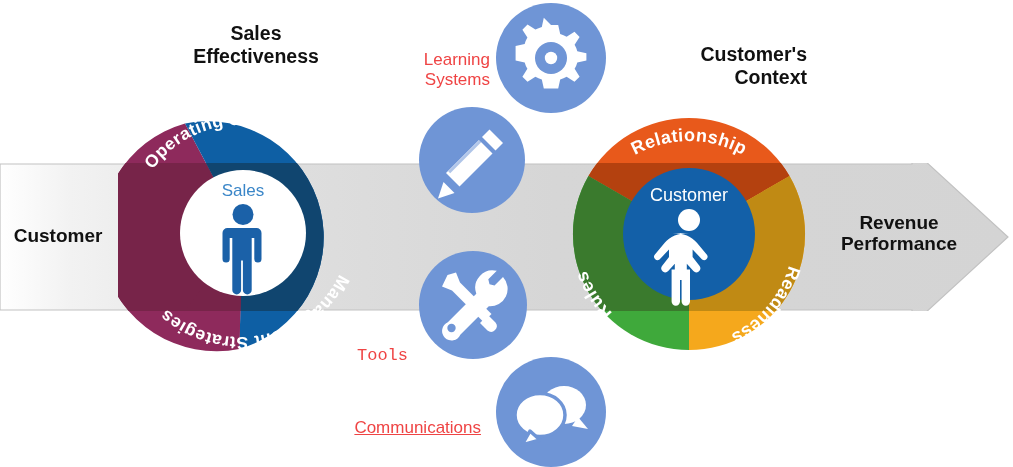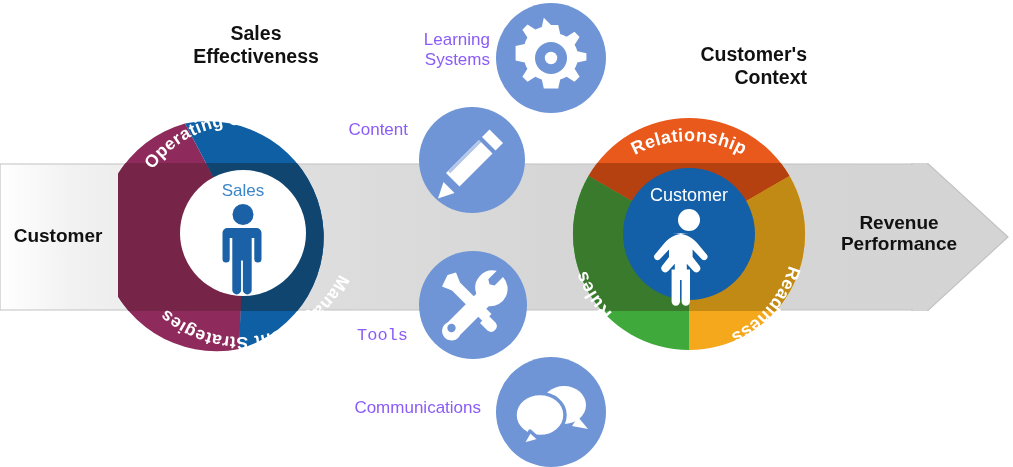--- a/index.html
+++ b/index.html
@@ -44,37 +44,38 @@
   #cust-ctx-title{left:607px;top:43px;width:200px;text-align:right;}
 
   
   #donut-left{left:118px;top:108px;width:250px;height:250px;}
   #donut-right{left:563px;top:108px;width:252px;height:252px;}
 
   
   .feature-circle{border-radius:50%;background:#6F95D6;}
   .feature-label{
     font-size:17px;
-    color:#8b5cf6;
+    color:#ef4444;
     line-height:1.16;
     text-align:right;
     white-space:pre-line;
+    margin-top:20px;
   }
 
   #fc-learning{left:496px;top:3px;width:110px;height:110px;}
   #fl-learning{left:330px;top:30px;width:160px;}
 
   #fc-content{left:419px;top:107px;width:106px;height:106px;}
   #fl-content{left:240px;top:120px;width:168px;}
 
   #fc-tools{left:419px;top:251px;width:108px;height:108px;}
   #fl-tools{left:240px;top:326px;width:168px;font-family:Liberation Mono, monospace;}
 
   #fc-comms{left:496px;top:357px;width:110px;height:110px;}
-  #fl-comms{left:195px;top:398px;width:286px;}
+  #fl-comms{left:195px;top:398px;width:286px;text-decoration:underline;}
 
   .glyph{position:absolute;left:0;top:0;width:100%;height:100%;}
 </style>
 </head>
 <body>
 
 <div id="stage">
 
   <svg class="abs" id="arrow-band" viewBox="0 0 1013 148" width="1013" height="148">
     <defs>
@@ -189,21 +190,20 @@
   <div class="abs feature-label" id="fl-learning">Learning
 Systems</div>
   <div class="abs feature-circle" id="fc-learning">
     <svg class="glyph" viewBox="0 0 110 110">
       <path fill="#ffffff" d="M55,22 l7.2,0 l2.0,9.1 a25,25 0 0 1 6.4,2.7 l7.9,-5.0 l5.1,5.1 l-5.0,7.9 a25,25 0 0 1 2.7,6.4 l9.1,2.0 l0,7.2 l-9.1,2.0 a25,25 0 0 1 -2.7,6.4 l5.0,7.9 l-5.1,5.1 l-7.9,-5.0 a25,25 0 0 1 -6.4,2.7 l-2.0,9.1 l-7.2,0 l-7.2,0 l-2.0,-9.1 a25,25 0 0 1 -6.4,-2.7 l-7.9,5.0 l-5.1,-5.1 l5.0,-7.9 a25,25 0 0 1 -2.7,-6.4 l-9.1,-2.0 l0,-7.2 l0,-7.2 l9.1,-2.0 a25,25 0 0 1 2.7,-6.4 l-5.0,-7.9 l5.1,-5.1 l7.9,5.0 a25,25 0 0 1 6.4,-2.7 l2.0,-9.1 z"></path>
       <circle cx="55" cy="55" r="16" fill="#6F95D6"></circle>
       <circle cx="55" cy="55" r="6.2" fill="#ffffff"></circle>
     </svg>
   </div>
 
-  <div class="abs feature-label" id="fl-content">Content</div>
   <div class="abs feature-circle" id="fc-content">
     <svg class="glyph" viewBox="0 0 106 106">
       <g fill="#ffffff">
         <path d="M70.5,22.5 l13.5,13.5 l-7.5,7.5 l-13.5,-13.5 z"></path>
         <path d="M60.0,33.0 l13.5,13.5 l-33.0,33.0 l-13.5,-13.5 z"></path>
         <path d="M24.5,75.0 l11.0,11.0 l-16.5,5.5 z"></path>
       </g>
       <path d="M62.2,31.3 l2.0,2.0 l-33.0,33.0 l-2.0,-2.0 z" fill="#6F95D6" opacity="0.55"></path>
     </svg>
   </div>

